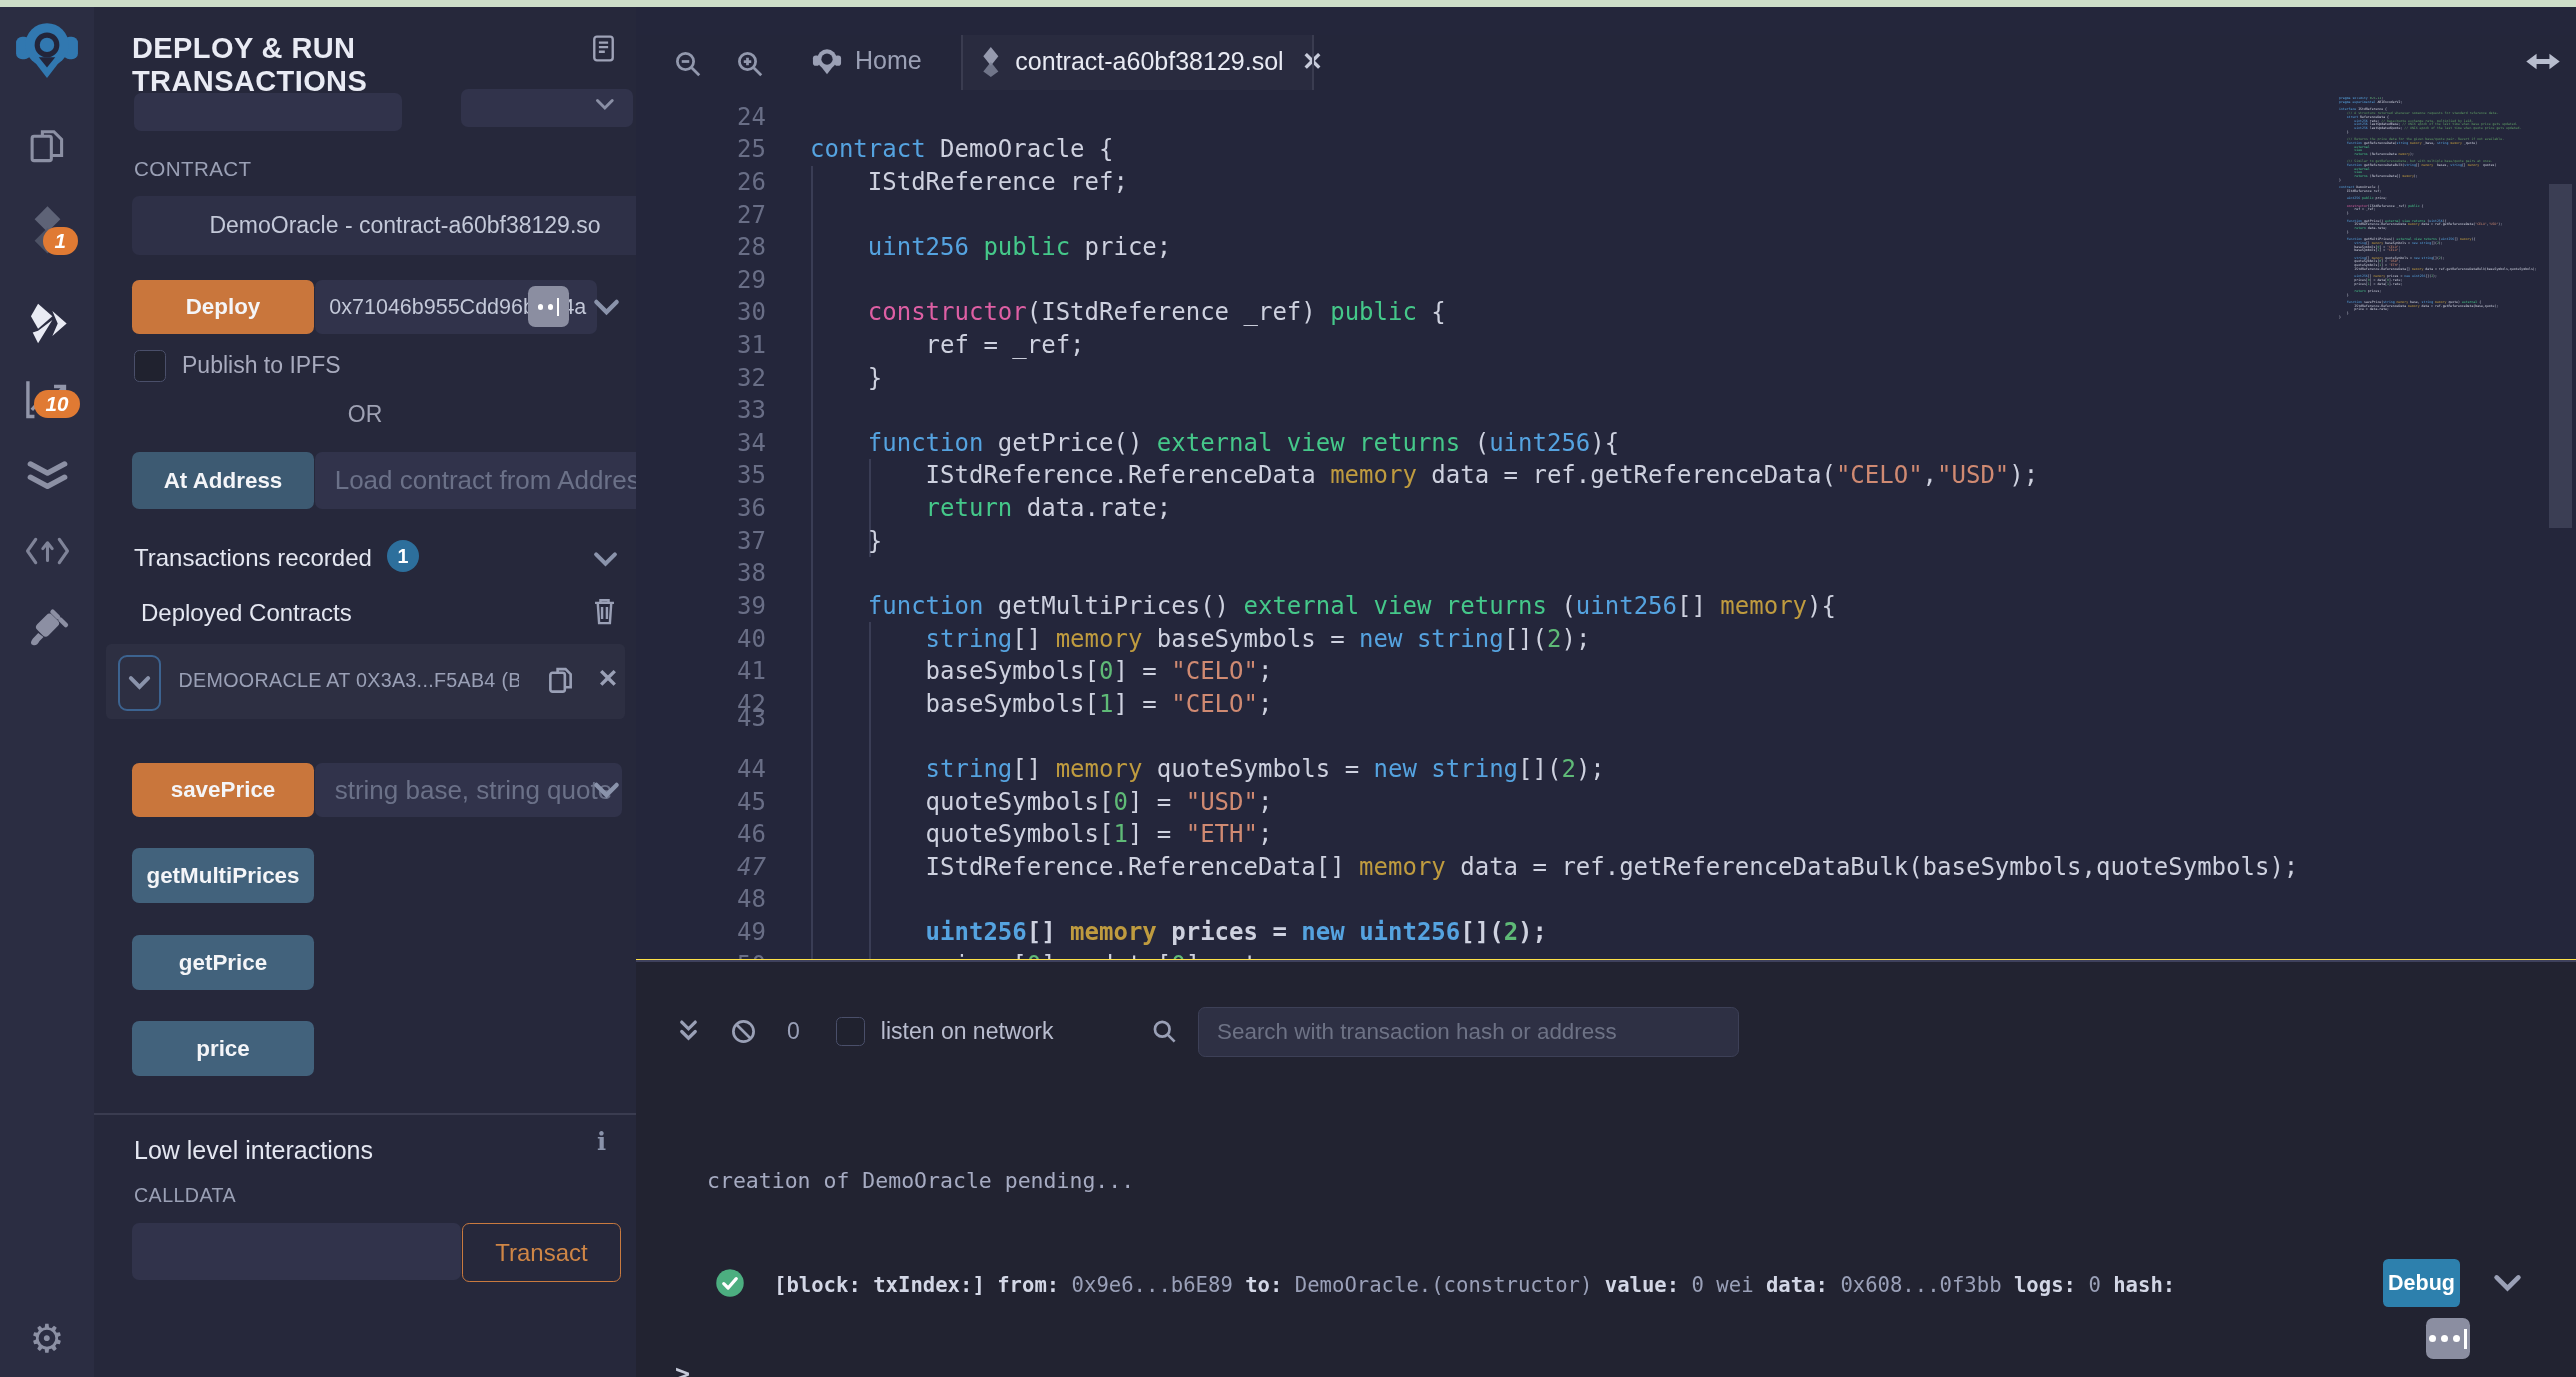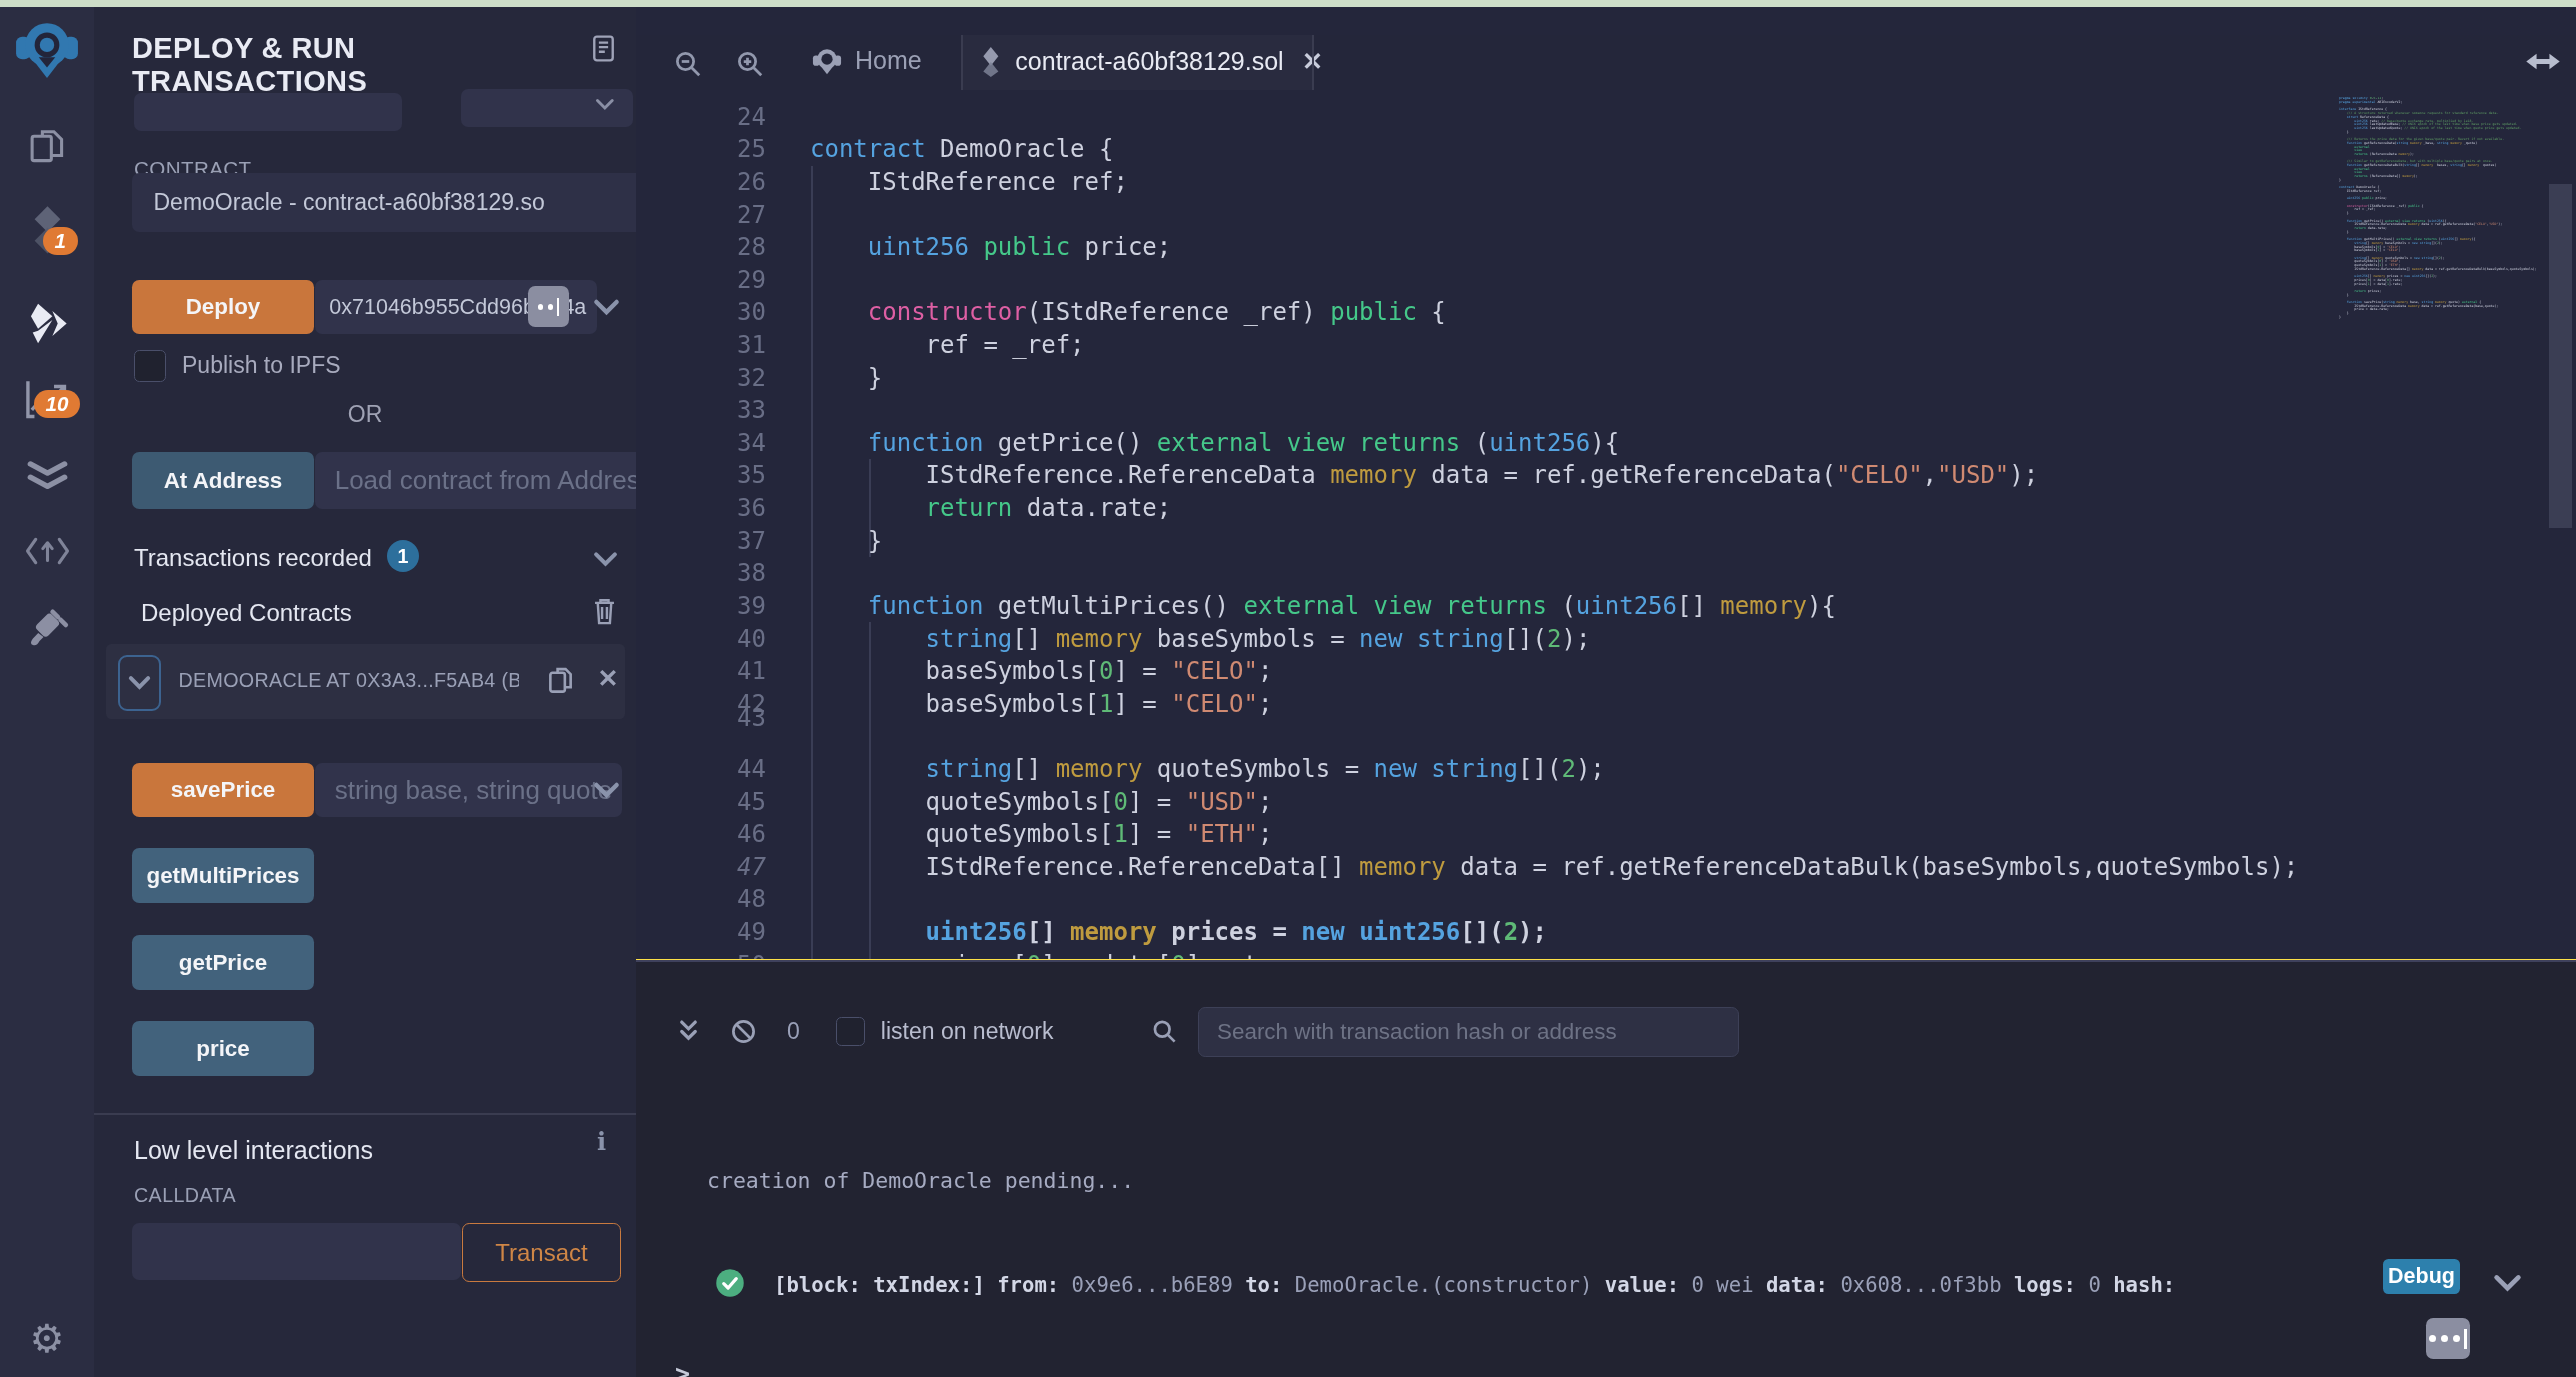--- a/index.html
+++ b/index.html
@@ -158,21 +158,21 @@
     </div>
 
     <div class="abs inputbox" style="left:40px;top:86px;width:268px;height:38px;"></div>
     <div class="abs inputbox" style="left:367px;top:82px;width:172px;height:38px;">
       <svg class="abs" style="left:134px;top:9px;" width="19.7" height="12.5" viewBox="0 0 16 10" fill="none" stroke="#8a8fa5" stroke-width="2.4" stroke-linecap="round">
           <path d="M2 2 L8 8 L14 2"></path>
         </svg>
     </div>
 
     <div class="abs lbl" style="left:40px;top:150px;">CONTRACT</div>
-    <div class="abs selectbox" style="left:38px;top:166px;width:503px;height:59px;">
+    <div class="abs selectbox" style="left:38px;top:189px;width:503px;height:59px;justify-content:center;">
       <span>DemoOracle - contract-a60bf38129.so</span>
     </div>
 
     <div class="abs btn btn-orange" style="left:38px;top:273px;width:182px;height:54px;text-align:center;">
       <span>Deploy</span>
     </div>
     <div class="abs inputbox" style="left:221px;top:273px;width:268px;height:54px;color:#c3c8d8;font-size:21.5px;display:flex;align-items:center;padding-left:14.3px;white-space:nowrap;overflow:hidden;">
       <span>0x71046b955Cdd96bC54a</span>
       <span class="abs dots-badge" style="left:213px;top:6.3px;width:41px;height:41px;">
         <span class="dot" style="width:5.4px;height:5.4px;"></span>
@@ -462,21 +462,21 @@
 
       <div class="term-line mono" style="left:71px;top:206px;">creation of DemoOracle pending...</div>
 
       <div class="abs" style="left:79px;top:306px;">
         <svg width="30" height="30" viewBox="0 0 24 24">
             <circle cx="12" cy="12" r="11" fill="#4cae80"></circle>
             <path d="M7 12.5 L10.5 16 L17 8.5" fill="none" stroke="#fff" stroke-width="2.6" stroke-linecap="round" stroke-linejoin="round"></path>
           </svg>
       </div>
       <div class="term-line mono" id="txline" style="left:138px;top:311px;font-size:20.6px;"><span class="txl">[block: txIndex:] </span><span class="txl">from: </span><span class="txv">0x9e6...b6E89 </span><span class="txl">to: </span><span class="txv">DemoOracle.(constructor) </span><span class="txl">value: </span><span class="txv">0 wei </span><span class="txl">data: </span><span class="txv">0x608...0f3bb </span><span class="txl">logs: </span><span class="txv">0 </span><span class="txl">hash: </span></div>
-      <div class="abs debug-btn" style="left:1747px;top:297px;width:77px;height:35px;">
+      <div class="abs debug-btn" style="left:1747px;top:297px;width:77px;height:48px;">
         <span>Debug</span>
       </div>
       <svg class="abs" style="left:1857px;top:311px;" width="29" height="19.7" viewBox="0 0 16 10" fill="none" stroke="#9aa0b6" stroke-width="2.6" stroke-linecap="round">
           <path d="M2 2 L8 8 L14 2"></path>
         </svg>
 
       <div class="term-line mono" style="left:39px;top:397px;font-weight:700;color:#c6cad9;font-size:25px;">&gt;</div>
       <div class="abs dots-badge" style="left:1790px;top:356px;width:44px;height:41px;">
         <span class="dot"></span>
           <span class="dot"></span>

